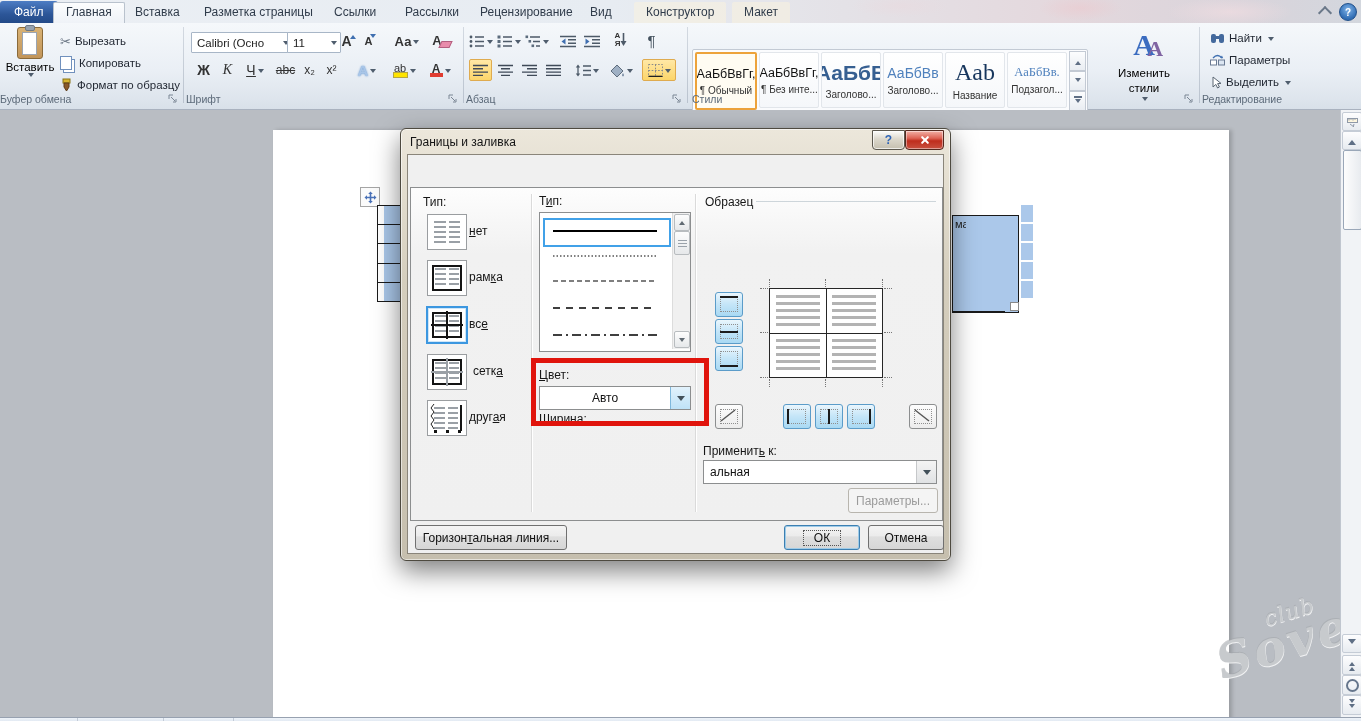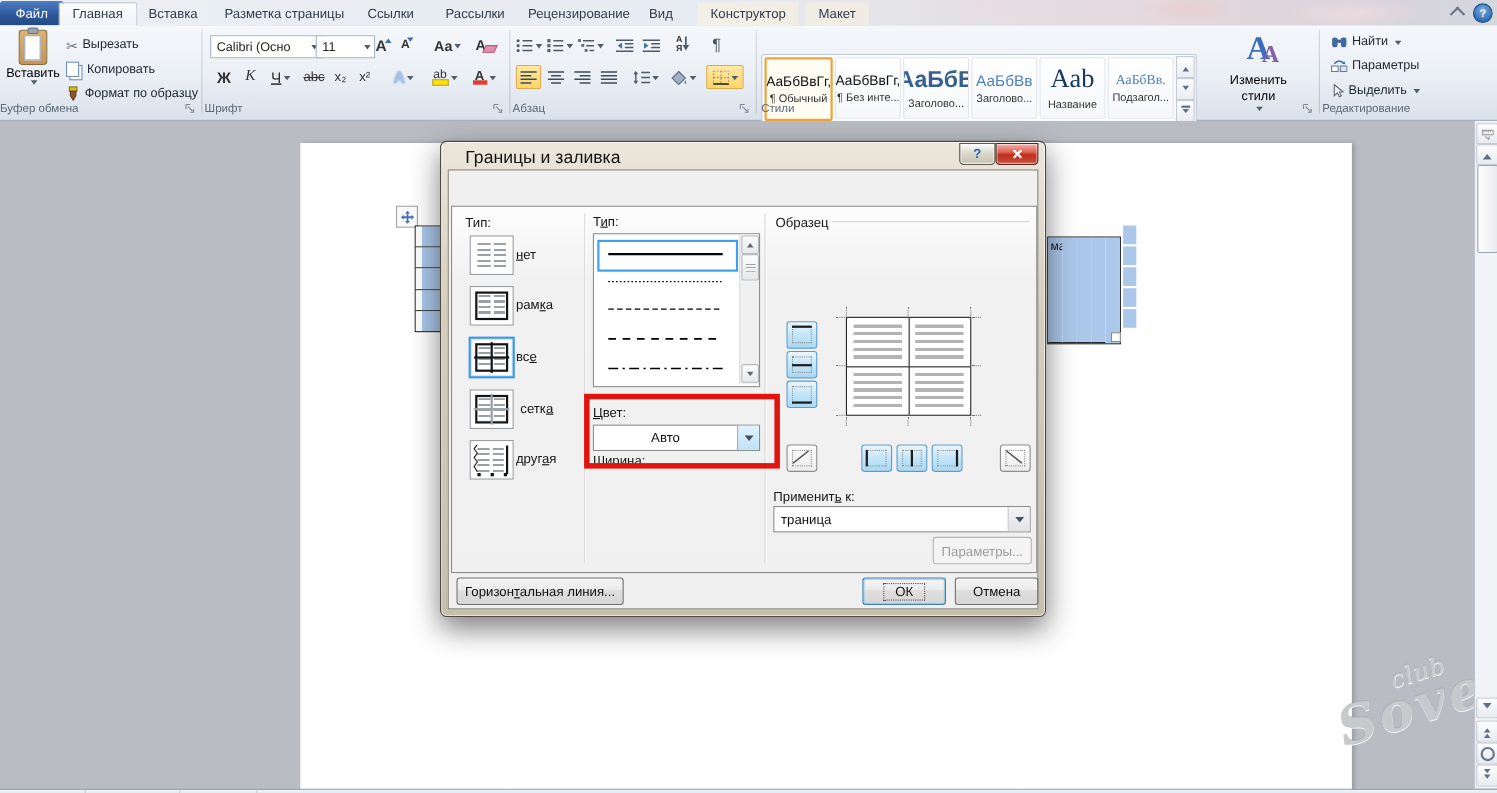--- a/index.html
+++ b/index.html
@@ -91,21 +91,21 @@
   .circ{width:9px;height:9px;border:2px solid #66768c;border-radius:50%}
 
   
   .statusbar{position:absolute;left:0;top:717px;width:1361px;height:4px;background:linear-gradient(#eef3f9,#dfe7f1);border-top:1px solid #97a1b0}
   .statusbar i{position:absolute;top:0;width:1px;height:4px;background:#c3cbd6}
 
   
   .dialog{position:absolute;left:400px;top:128px;width:549px;height:431px;border-radius:6px;
     background:linear-gradient(#ece7db,#d5cebd 35%,#c6bfae);border:1px solid #4e4a40;
     box-shadow:0 10px 26px rgba(0,0,0,.5), inset 0 0 0 1px rgba(255,255,255,.55)}
-  .dlg-title{position:absolute;left:22px;top:6px;font-size:16px;color:#141414}
+  .dlg-title{position:absolute;left:9px;top:6px;font-size:12px;color:#141414}
   .dlg-help{position:absolute;left:471px;top:1px;width:31px;height:18px;border:1px solid #5c584e;border-radius:0 0 4px 4px;
     background:linear-gradient(#fdfdfc,#dcd8cc 45%,#c5bfaf);display:flex;align-items:center;justify-content:center;
     color:#2e64b5;font-weight:bold;font-size:12px;box-shadow:inset 0 0 0 1px rgba(255,255,255,.7)}
   .dlg-close{position:absolute;left:504px;top:1px;width:37px;height:18px;border:1px solid #54291f;border-radius:0 0 4px 4px;
     background:linear-gradient(#f2b1a6,#dd6355 40%,#bf2d1d 55%,#c8503f);box-shadow:inset 0 0 0 1px rgba(255,255,255,.45)}
   .xbar{position:absolute;left:50%;top:50%;width:10px;height:2px;background:#fff;border-radius:1px}
   .dlg-client{position:absolute;left:6px;top:25px;width:535px;height:398px;background:#f0f0f0;border:1px solid #8a857a}
 
   .dtabs{position:absolute;left:7px;top:12px;display:flex;align-items:flex-end;z-index:2}
   .dtab{height:19px;line-height:19px;padding:0 9px;font-size:12px;color:#1a1a1a;margin-right:2px;
@@ -719,21 +719,21 @@
         <div class="pbtn gray" style="left:498px;top:216px">
           <span class="pin">
               <svg width="16" height="13" style="position:absolute;left:-1px;top:-1px">
                 <line x1="1" y1="1" x2="15" y2="12" stroke="#555" stroke-width="1.4"></line>
               </svg>
             </span>
           </div>
 
         <div class="dlbl" style="left:292px;top:256px">Применит<u>ь</u> к:</div>
         <div class="dcombo" style="left:292px;top:272px;width:232px">
-          <span class="txt">траница</span>
+          <span class="txt">альная</span>
           <span class="arr">
               <i class="dar7"></i>
             </span>
         </div>
         <div class="wbtn dis" style="left:437px;top:300px;width:88px;height:23px">
           <span>Параметры...</span>
         </div>
       </div>
 
       <div class="wbtn" style="left:7px;top:370px;width:150px;height:23px">

